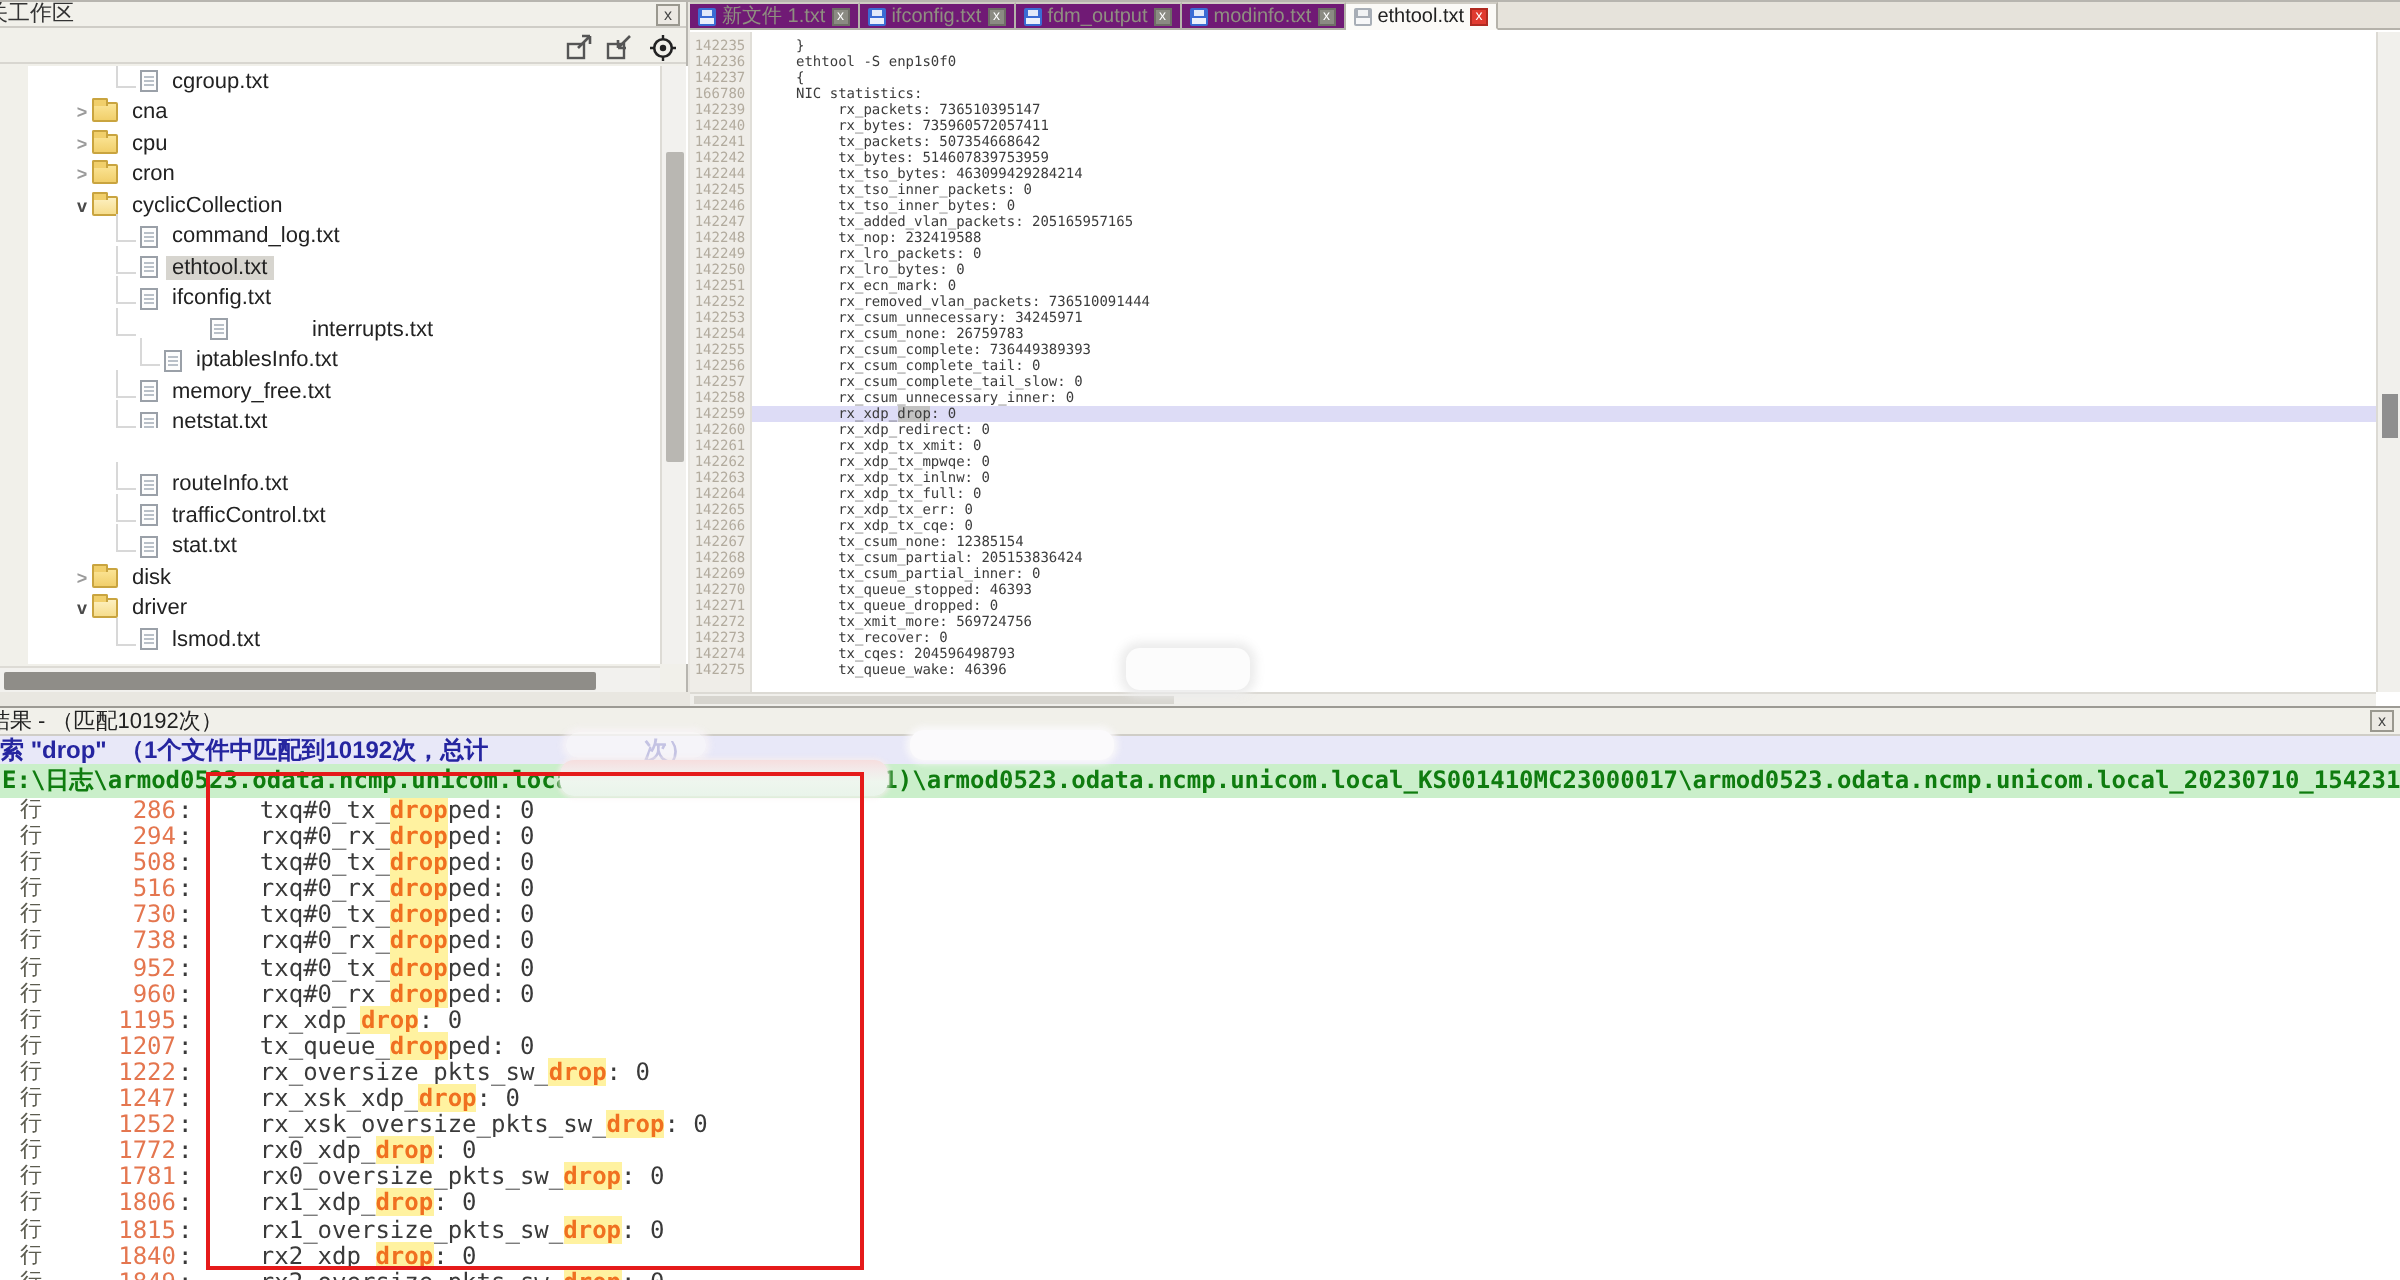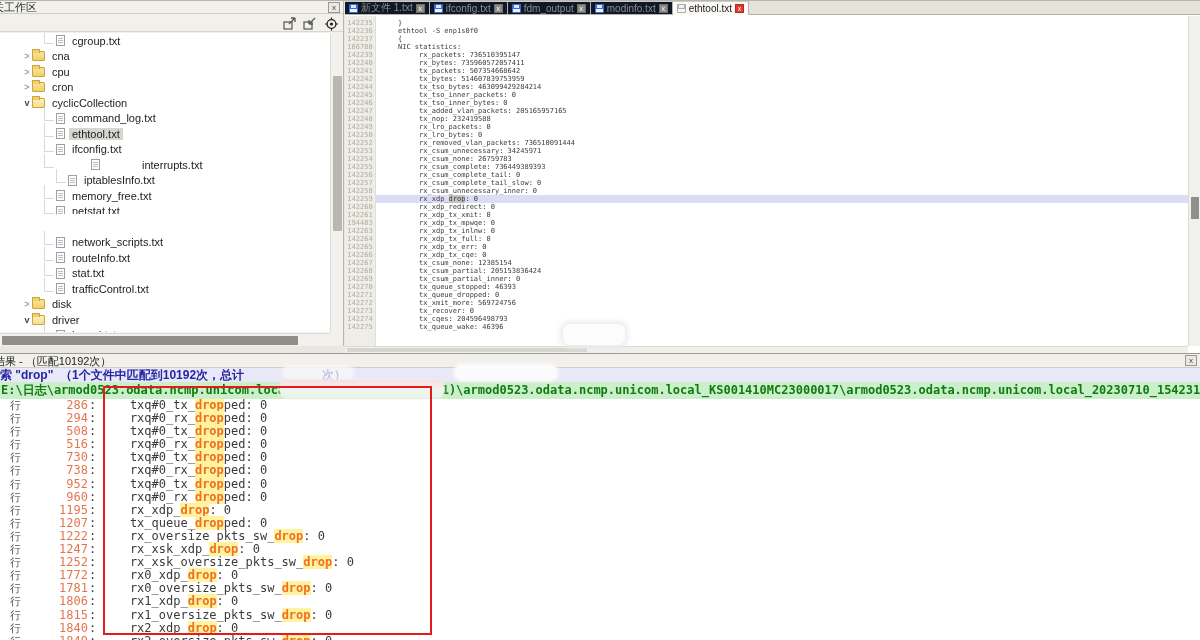--- a/index.html
+++ b/index.html
@@ -8,42 +8,42 @@
   .app { position:relative; width:1200px; height:640px; background:#e9e7e1; border-top:1px solid #b7b5af; }
 
   
   .ws { position:absolute; left:0; top:0; width:344px; height:345px; background:#f1f0ea; border-right:1px solid #b7b5af; }
   .ws-title { position:relative; height:13px; background:#f1f0ea; border-bottom:1px solid #cfcdc7; font-size:11px; color:#333; overflow:hidden; }
   .ws-title span { position:absolute; left:-7px; top:0; line-height:13px; white-space:nowrap; }
   .xbtn { position:absolute; width:12px; height:11px; background:#ece9e3; border:1px solid #9a988f; color:#444; font-size:8px; line-height:9px; text-align:center; cursor:default; }
   .ws-title .xbtn { right:3px; top:1px; }
   .ws-toolbar { position:absolute; top:14px; left:0; right:0; height:17px; background:#f1f0ea; border-bottom:1px solid #d8d6d0; }
   .ws-toolbar .ticon { position:absolute; top:2px; width:15px; height:14px; }
-  .ws-tree { position:absolute; top:32px; left:0; width:330px; height:299px; background:#fff; overflow:hidden; }
+  .ws-tree { position:absolute; top:32px; left:14px; width:330px; height:299px; background:#fff; overflow:hidden; }
   .trow { position:relative; height:15.5px; display:flex; align-items:center; white-space:nowrap; font-size:11px; color:#222; }
   .trow.sel .tlabel { background:#d7d5cf; }
   .tarrow { display:inline-block; width:10px; text-align:center; font-size:9px; font-weight:bold; }
   .tarrow.c { color:#9a9a9a; }
   .tarrow.o { color:#4a4a4a; }
   .folder { display:inline-block; width:13px; height:10px; background:linear-gradient(#fbe495,#f1cf6b); border:1px solid #c9a43f; border-radius:1px; position:relative; margin-right:4px; }
   .folder:before { content:""; position:absolute; left:-1px; top:-3px; width:6px; height:3px; background:#f1cf6b; border:1px solid #c9a43f; border-bottom:none; border-radius:1px 1px 0 0; }
   .folder.open { background:linear-gradient(#fdf0c0,#f6dd8d); }
   .ficon { display:inline-block; width:9px; height:11px; background:#fdfdfd; border:1px solid #9aa0a8; margin-right:4px; position:relative; }
   .ficon:before { content:""; position:absolute; left:1px; top:2px; width:5px; height:1px; background:#b9c0c8; box-shadow:0 2px 0 #b9c0c8, 0 4px 0 #b9c0c8; }
   .tconn { display:inline-block; width:10px; height:14px; border-left:1px solid #d8d8d8; border-bottom:1px solid #d8d8d8; margin:-8px 2px 0 4px; }
   .tlabel { padding:0 3px; }
   .ws-vscroll { position:absolute; right:0; top:32px; width:13px; height:299px; background:#f2f1ee; border-left:1px solid #dddbd5; }
   .ws-vscroll .thumb { position:absolute; left:2px; width:9px; top:43px; height:155px; background:#b9b7b2; border-radius:1px; }
   .ws-hscroll { position:absolute; left:0; bottom:0; width:330px; height:13px; background:#f2f1ee; border-top:1px solid #dddbd5; }
   .ws-hscroll .thumb { position:absolute; top:2px; height:9px; left:2px; width:296px; background:#8f8d88; border-radius:1px; }
 
   
   .ed { position:absolute; left:345px; top:0; width:855px; height:352px; background:#fff; }
   .tabbar { position:absolute; left:0; top:0; right:0; height:14px; background:#e6e3db; border-bottom:1px solid #b5b2aa; display:flex; }
-  .tab { display:flex; align-items:center; gap:3px; padding:0 4px; font-size:10px; color:#8f8f80; background:#0f172a; border-right:1px solid #b5b2aa; border-top:1px solid #cfccc4; white-space:nowrap; }
+  .tab { display:flex; align-items:center; gap:3px; padding:0 4px; font-size:10px; color:#8f8f80; background:#701a75; border-right:1px solid #b5b2aa; border-top:1px solid #cfccc4; white-space:nowrap; }
   .tab.active { background:#fbfaf7; color:#222; border-bottom:1px solid #fbfaf7; margin-bottom:-1px; }
   .floppy { display:inline-block; width:9px; height:9px; border-radius:1px; position:relative; }
   .floppy.blue { background:#3a6cd4; }
   .floppy.gray { background:#a8aeb6; }
   .floppy:before { content:""; position:absolute; left:2px; top:1px; width:5px; height:3px; background:rgba(255,255,255,.85); }
   .floppy:after { content:""; position:absolute; left:1px; bottom:1px; width:7px; height:3px; background:rgba(255,255,255,.9); }
   .tclose { display:inline-block; width:9px; height:9px; font-size:7px; line-height:8px; text-align:center; color:#fff; background:#8b8b83; border:1px solid #6e6e66; }
   .tab.active .tclose { background:#e03a2f; border-color:#b02a20; }
   .ed-body { position:absolute; left:0; top:15px; right:12px; bottom:7px; overflow:hidden; background:#fff; }
   .gutter { position:absolute; left:0; top:0; width:31px; bottom:0; background:#efedе8; background:#efede8; border-right:1px solid #e0ded8; }
@@ -177,36 +177,31 @@
         </div>
         <div class="trow" style="padding-left: 40px;">
           <span class="tconn"></span>
           <span class="ficon"></span>
           <span class="tlabel">netstat.txt</span>
         </div>
         <div class="trow"></div>
         <div class="trow" style="padding-left: 40px;">
           <span class="tconn"></span>
           <span class="ficon"></span>
-          <span class="tlabel">network_scripts.txt</span>
-        </div>
-        <div class="trow" style="padding-left: 40px;">
-          <span class="tconn"></span>
-          <span class="ficon"></span>
           <span class="tlabel">routeInfo.txt</span>
         </div>
         <div class="trow" style="padding-left: 40px;">
           <span class="tconn"></span>
           <span class="ficon"></span>
+          <span class="tlabel">trafficControl.txt</span>
+        </div>
+        <div class="trow" style="padding-left: 40px;">
+          <span class="tconn"></span>
+          <span class="ficon"></span>
           <span class="tlabel">stat.txt</span>
-        </div>
-        <div class="trow" style="padding-left: 40px;">
-          <span class="tconn"></span>
-          <span class="ficon"></span>
-          <span class="tlabel">trafficControl.txt</span>
         </div>
         <div class="trow" style="padding-left: 22px;">
           <span class="tarrow c">&gt;</span>
           <span class="folder"></span>
           <span class="tlabel">disk</span>
         </div>
         <div class="trow" style="padding-left: 22px;">
           <span class="tarrow o">v</span>
           <span class="folder open"></span>
           <span class="tlabel">driver</span>
@@ -264,31 +259,32 @@
           <div class="eline"><span class="num">142240</span><span class="etxt">     rx_bytes: 735960572057411</span></div>
           <div class="eline"><span class="num">142241</span><span class="etxt">     tx_packets: 507354668642</span></div>
           <div class="eline"><span class="num">142242</span><span class="etxt">     tx_bytes: 514607839753959</span></div>
           <div class="eline"><span class="num">142244</span><span class="etxt">     tx_tso_bytes: 463099429284214</span></div>
           <div class="eline"><span class="num">142245</span><span class="etxt">     tx_tso_inner_packets: 0</span></div>
           <div class="eline"><span class="num">142246</span><span class="etxt">     tx_tso_inner_bytes: 0</span></div>
           <div class="eline"><span class="num">142247</span><span class="etxt">     tx_added_vlan_packets: 205165957165</span></div>
           <div class="eline"><span class="num">142248</span><span class="etxt">     tx_nop: 232419588</span></div>
           <div class="eline"><span class="num">142249</span><span class="etxt">     rx_lro_packets: 0</span></div>
           <div class="eline"><span class="num">142250</span><span class="etxt">     rx_lro_bytes: 0</span></div>
+          <div class="eline"><span class="num">142251</span><span class="etxt">     rx_ecn_mark: 0</span></div>
           <div class="eline"><span class="num">142252</span><span class="etxt">     rx_removed_vlan_packets: 736510091444</span></div>
           <div class="eline"><span class="num">142253</span><span class="etxt">     rx_csum_unnecessary: 34245971</span></div>
           <div class="eline"><span class="num">142254</span><span class="etxt">     rx_csum_none: 26759783</span></div>
           <div class="eline"><span class="num">142255</span><span class="etxt">     rx_csum_complete: 736449389393</span></div>
           <div class="eline"><span class="num">142256</span><span class="etxt">     rx_csum_complete_tail: 0</span></div>
           <div class="eline"><span class="num">142257</span><span class="etxt">     rx_csum_complete_tail_slow: 0</span></div>
           <div class="eline"><span class="num">142258</span><span class="etxt">     rx_csum_unnecessary_inner: 0</span></div>
           <div class="eline cur"><span class="num">142259</span><span class="etxt">     rx_xdp_<span class="sel">drop</span>: 0</span></div>
           <div class="eline"><span class="num">142260</span><span class="etxt">     rx_xdp_redirect: 0</span></div>
           <div class="eline"><span class="num">142261</span><span class="etxt">     rx_xdp_tx_xmit: 0</span></div>
-          <div class="eline"><span class="num">194483</span><span class="etxt">     rx_xdp_tx_mpwqe: 0</span></div>
+          <div class="eline"><span class="num">142262</span><span class="etxt">     rx_xdp_tx_mpwqe: 0</span></div>
           <div class="eline"><span class="num">142263</span><span class="etxt">     rx_xdp_tx_inlnw: 0</span></div>
           <div class="eline"><span class="num">142264</span><span class="etxt">     rx_xdp_tx_full: 0</span></div>
           <div class="eline"><span class="num">142265</span><span class="etxt">     rx_xdp_tx_err: 0</span></div>
           <div class="eline"><span class="num">142266</span><span class="etxt">     rx_xdp_tx_cqe: 0</span></div>
           <div class="eline"><span class="num">142267</span><span class="etxt">     tx_csum_none: 12385154</span></div>
           <div class="eline"><span class="num">142268</span><span class="etxt">     tx_csum_partial: 205153836424</span></div>
           <div class="eline"><span class="num">142269</span><span class="etxt">     tx_csum_partial_inner: 0</span></div>
           <div class="eline"><span class="num">142270</span><span class="etxt">     tx_queue_stopped: 46393</span></div>
           <div class="eline"><span class="num">142271</span><span class="etxt">     tx_queue_dropped: 0</span></div>
           <div class="eline"><span class="num">142272</span><span class="etxt">     tx_xmit_more: 569724756</span></div>

